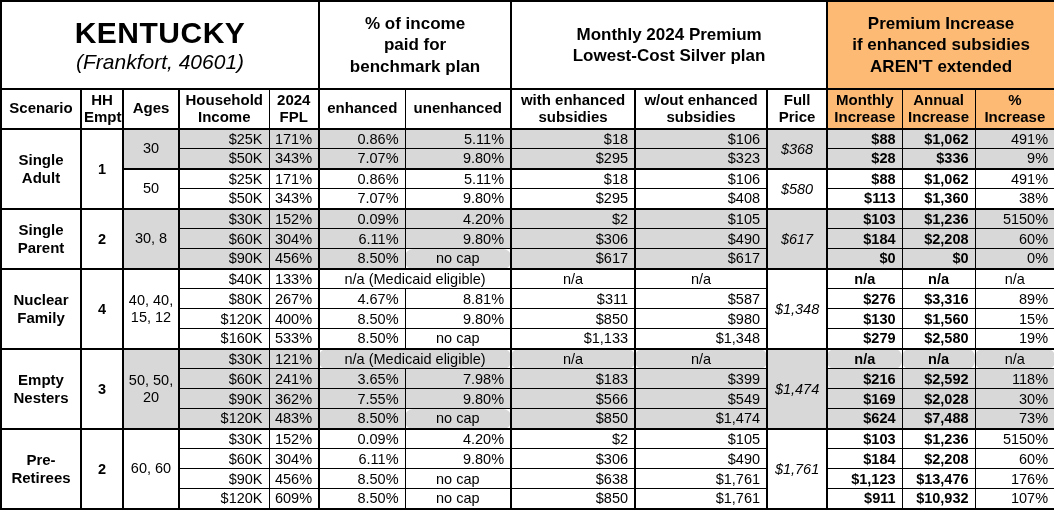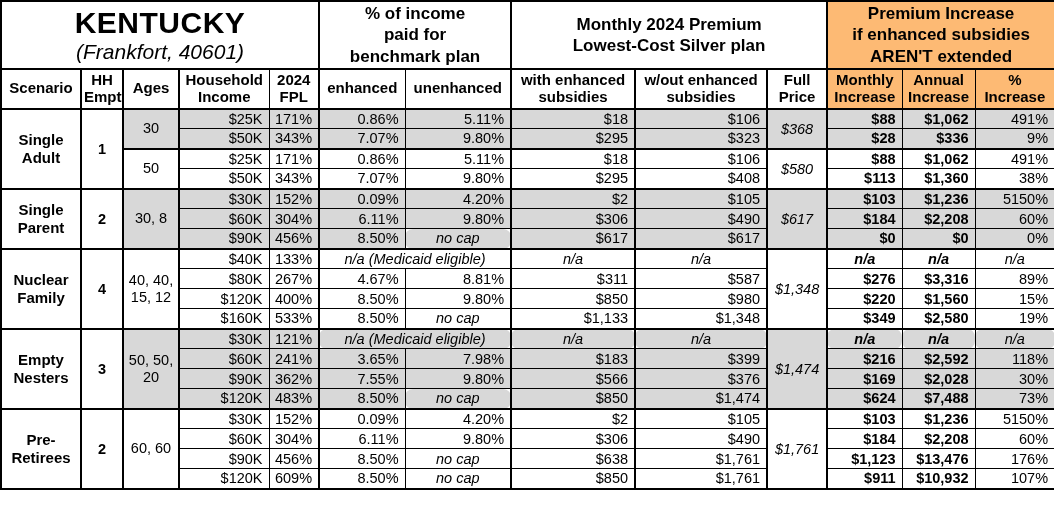--- a/index.html
+++ b/index.html
@@ -12,30 +12,30 @@
   
   .titlecell{text-align:center;vertical-align:middle;}
   .t1{font-size:30px;font-weight:bold;letter-spacing:.5px;line-height:1.1;}
   .sub{font-size:21px;font-style:italic;line-height:1.2;}
   .gh{font-weight:bold;font-size:17px;text-align:center;white-space:pre-line;line-height:1.25;}
   .ch{font-weight:bold;font-size:15px;text-align:center;white-space:pre-line;line-height:1.12;padding:2px 2px;}
   
   .num{text-align:right;padding-right:6px;}
   .c{text-align:center;}
   .b{font-weight:bold;}
-  .i{font-style:italic;border-radius:8px;}
+  .i{border-radius:8px;}
   .gray{background:#D8D8D8;}
   .orange{background:#fdba74;}
   .scen{font-weight:bold;font-size:15px;text-align:center;white-space:pre-line;line-height:1.2;}
   .ages{text-align:center;white-space:pre-line;line-height:1.15;}
   .full{text-align:center;font-style:italic;}
   
   .bl2{border-left-width:2px;}
   .bt2{border-top-width:2px;}
-  tr.h1{height:68px;}
+  tr.h1{height:88px;}
   tr.h2{height:38px;}
   tr.d{height:20px;}
 </style>
 </head>
 <body>
 
 <div class="stage">
 <table>
   <colgroup>
     <col style="width:80px">
@@ -212,32 +212,32 @@
     <td class="num b">$3,316</td>
     <td class="num">89%</td>
   </tr>
   <tr class="d">
     <td class="num bl2">$120K</td>
     <td class="num">400%</td>
     <td class="num bl2">8.50%</td>
     <td class="num">9.80%</td>
     <td class="num bl2">$850</td>
     <td class="num bl2">$980</td>
-    <td class="num b bl2">$220</td>
+    <td class="num b bl2">$130</td>
     <td class="num b">$1,560</td>
     <td class="num">15%</td>
   </tr>
   <tr class="d">
     <td class="num bl2">$160K</td>
     <td class="num">533%</td>
     <td class="num bl2">8.50%</td>
     <td class="c i">no cap</td>
     <td class="num bl2">$1,133</td>
     <td class="num bl2">$1,348</td>
-    <td class="num b bl2">$349</td>
+    <td class="num b bl2">$279</td>
     <td class="num b">$2,580</td>
     <td class="num">19%</td>
   </tr>
 
   <tr class="d">
     <td rowspan="4" class="scen bt2">Empty
 Nesters</td>
     <td rowspan="4" class="c b bt2 bl2">3</td>
     <td rowspan="4" class="ages gray bt2 bl2">50, 50,
 20</td>
@@ -261,21 +261,21 @@
     <td class="num b gray bl2">$216</td>
     <td class="num b gray">$2,592</td>
     <td class="num gray">118%</td>
   </tr>
   <tr class="d">
     <td class="num gray bl2">$90K</td>
     <td class="num gray">362%</td>
     <td class="num gray bl2">7.55%</td>
     <td class="num gray">9.80%</td>
     <td class="num gray bl2">$566</td>
-    <td class="num gray bl2">$376</td>
+    <td class="num gray bl2">$549</td>
     <td class="num b gray bl2">$169</td>
     <td class="num b gray">$2,028</td>
     <td class="num gray">30%</td>
   </tr>
   <tr class="d">
     <td class="num gray bl2">$120K</td>
     <td class="num gray">483%</td>
     <td class="num gray bl2">8.50%</td>
     <td class="c i gray">no cap</td>
     <td class="num gray bl2">$850</td>

